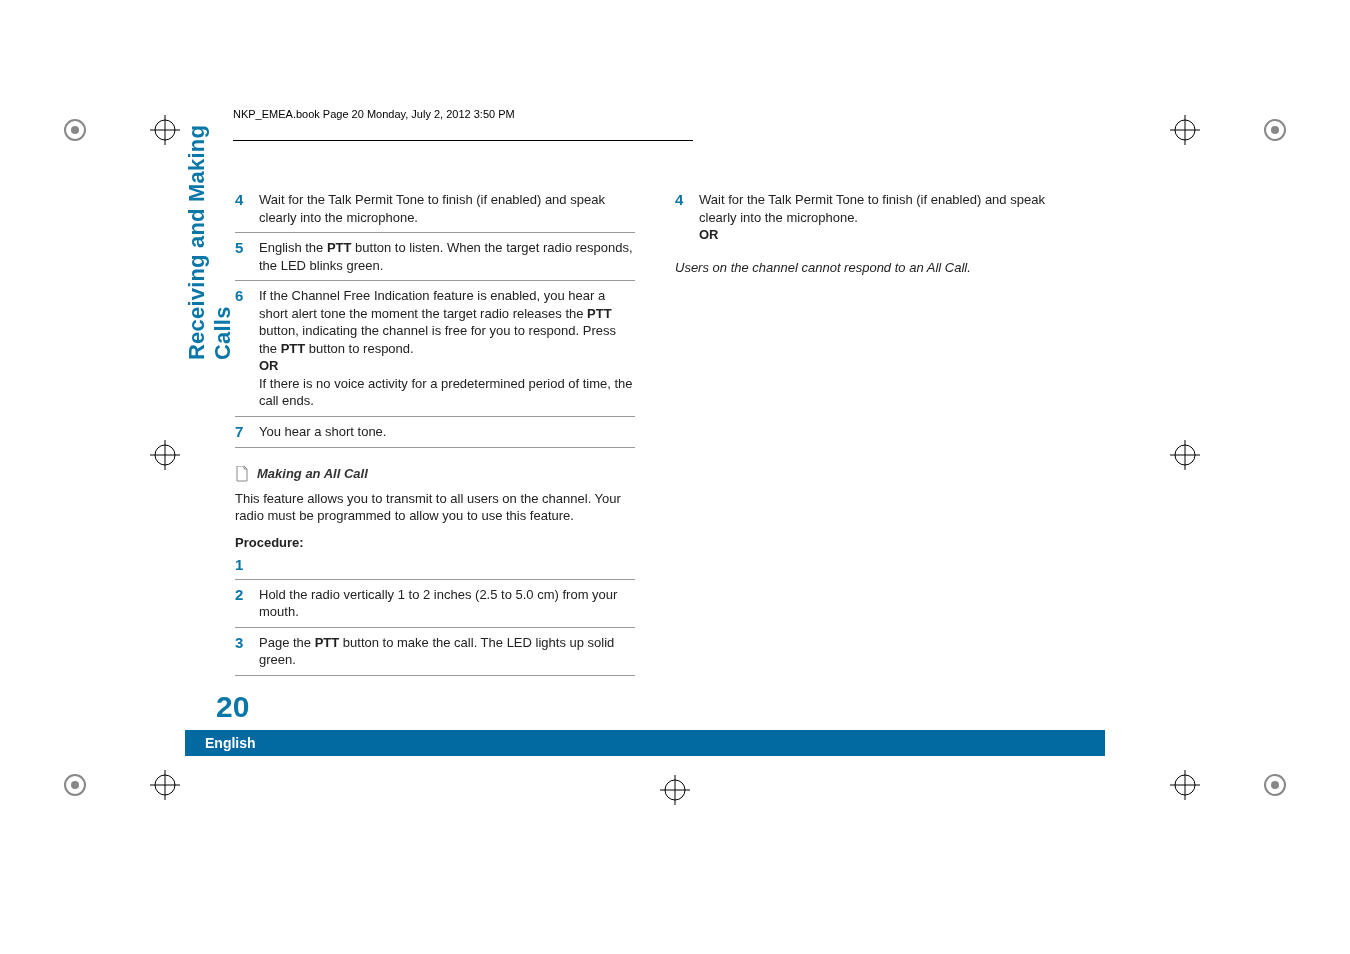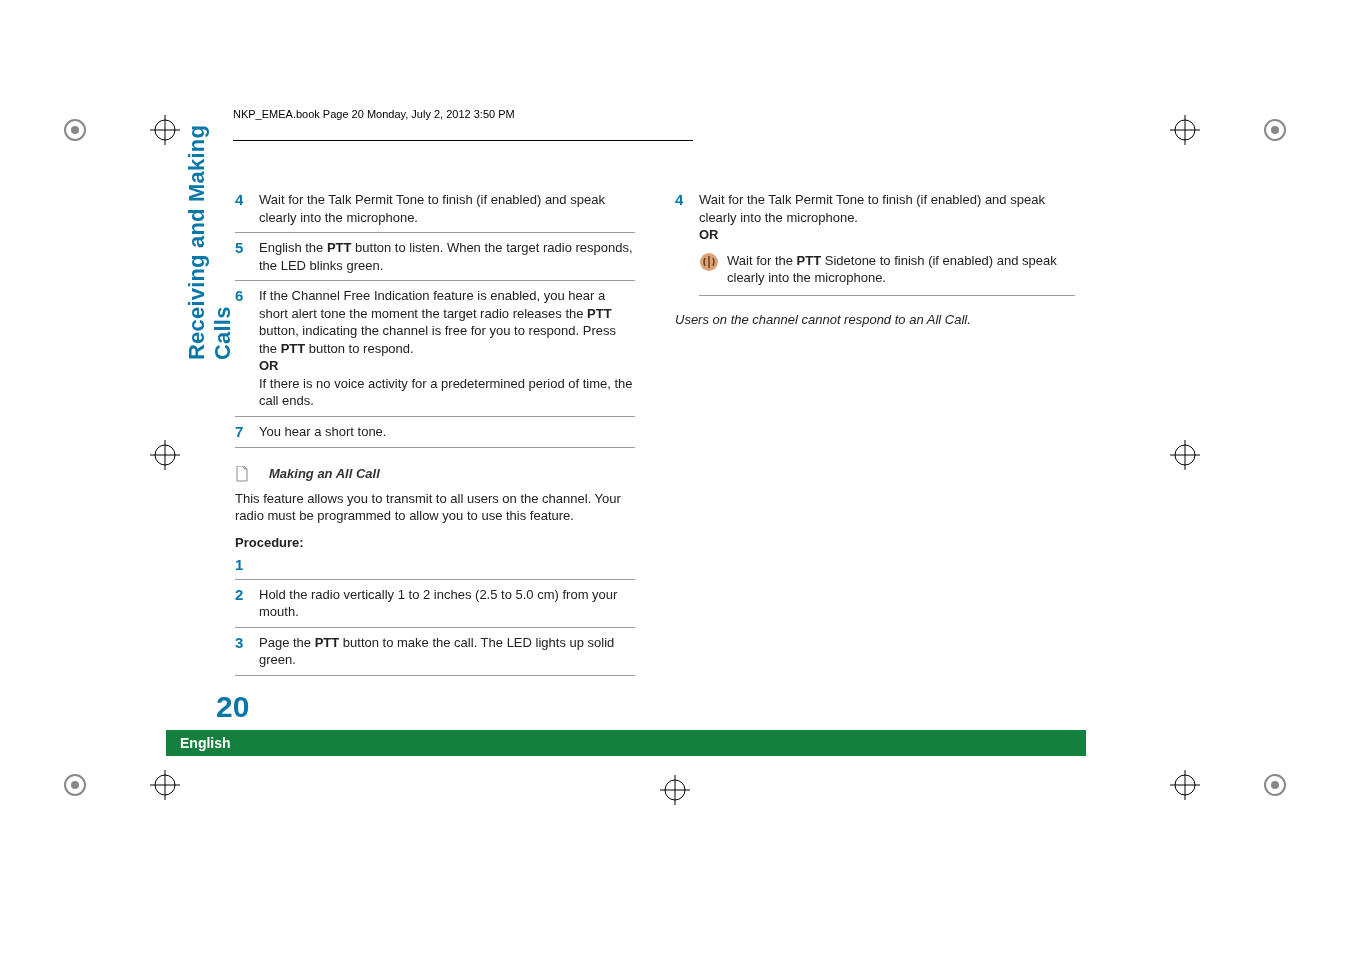--- a/index.html
+++ b/index.html
@@ -53,21 +53,21 @@
     flex: 0 0 24px;
     color: #0a77a8;
     font-weight: bold;
     font-size: 15px;
   }
   .step-body { flex: 1; line-height: 1.35; }
   .step-body .or { font-weight: bold; }
   .section-head {
     display:flex;
     align-items:center;
-    gap:20px;
+    gap:8px;
     margin-top: 18px;
     margin-bottom: 8px;
     font-style: italic;
     font-weight: bold;
     color:#333;
     text-align:right;
   }
   .pageicon { width:14px; height:16px; }
   .desc { line-height:1.35; }
   .proc { font-weight: bold; margin-top:10px; margin-bottom:4px;}
@@ -90,31 +90,31 @@
   .page-num {
     position:absolute;
     left: 216px;
     top: 690px;
     font-size: 30px;
     font-weight: bold;
     color: #0a77a8;
   }
   .lang-bar {
     position:absolute;
-    left: 166px;
+    left: 185px;
     top: 730px;
     width: 920px;
     height: 26px;
-    background: #15803d;
+    background: #0369a1;
     color: #fff;
     font-weight: bold;
     font-size: 14px;
     display:flex;
     align-items:center;
-    padding-left: 14px;
+    padding-left: 20px;
     box-sizing:border-box;
   }
   b { font-weight:bold; }
 </style>
 </head>
 <body>
 
 <div class="printmark" style="left:60px; top:115px;">
     <svg viewBox="0 0 30 30">
       <circle cx="15" cy="15" r="10" fill="none" stroke="#888" stroke-width="2"></circle>
@@ -256,27 +256,18 @@
         </div>
       </div>
     </div>
 
     <div class="col">
       <div class="step" style="border-bottom:none;">
         <div class="step-num">4</div>
         <div class="step-body">
           <span>Wait for the Talk Permit Tone to finish (if enabled) and speak clearly into the microphone.</span><br>
           <span class="or">OR</span>
-          <div class="note-row">
-            <span class="note-icon"><svg viewBox="0 0 20 20">
-                  <circle cx="10" cy="10" r="9" fill="#d9a37a"></circle>
-                  <path d="M10 4 v12 M6 6 q-2 4 0 8 M14 6 q2 4 0 8" stroke="#7a3b1a" stroke-width="1.5" fill="none"></path>
-                </svg></span>
-            <span>
-              <span> Wait for the </span><b>PTT</b><span> Sidetone to finish (if enabled) and speak clearly into the microphone.</span>
-            </span>
-          </div>
         </div>
       </div>
       <div class="italic-note">Users on the channel cannot respond to an All Call.</div>
     </div>
   </div>
 </div>
 
 </body></html>

